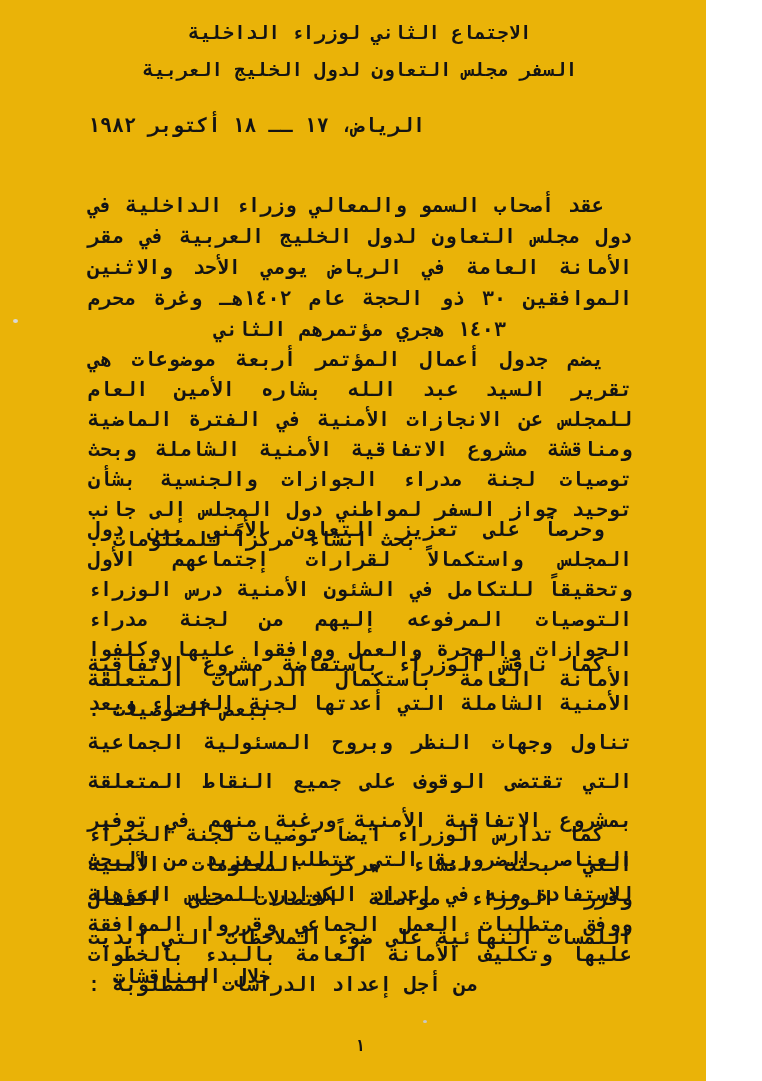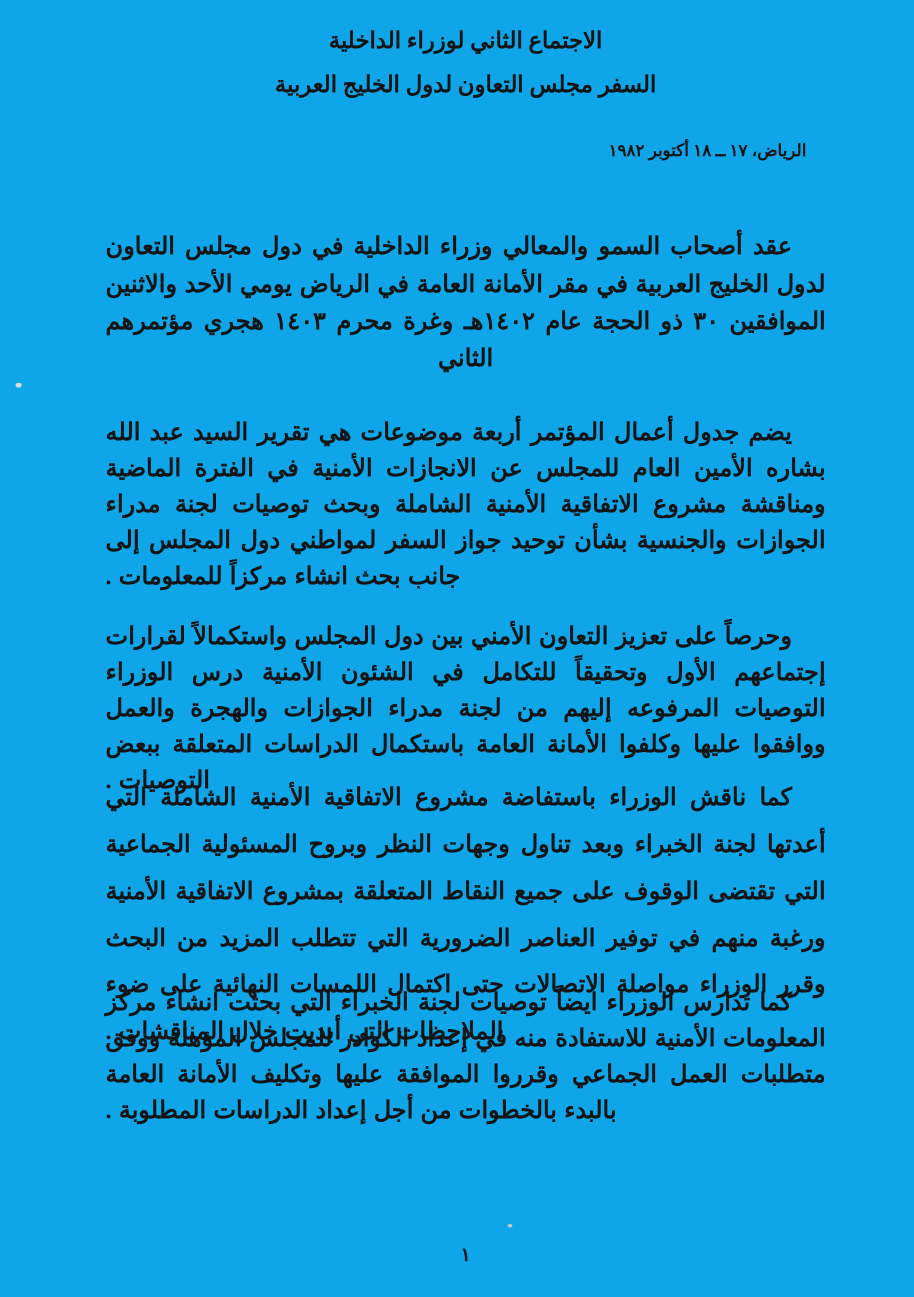--- a/index.html
+++ b/index.html
@@ -2,25 +2,25 @@
 <html lang="ar"><head>
 <meta charset="utf-8">
 <style>
   html, body {
     margin: 0;
     padding: 0;
     background: #ffffff;
   }
   .page {
     position: relative;
-    width: 762px;
+    width: 706px;
     height: 1081px;
-    background: #0ea5e9;
+    background: #eab308;
     overflow: hidden;
-    font-family: Liberation Serif, serif;
+    font-family: Liberation Mono, monospace;
     color: #141414;
   }
   
   .title-block {
     position: absolute;
     top: 16px;
     left: 88px;
     right: 74px;
     text-align: center;
     direction: rtl;
@@ -28,24 +28,24 @@
   .title-line {
     font-size: 19px;
     font-weight: 700;
     line-height: 37px;
     white-space: nowrap;
   }
   .date-line {
     position: absolute;
     top: 112px;
     left: 88px;
-    right: 90px;
-    text-align: right;
+    right: 74px;
+    text-align: left;
     direction: rtl;
-    font-size: 14px;
+    font-size: 20px;
     font-weight: 700;
     line-height: 30px;
     white-space: nowrap;
   }
   
   .para {
     position: absolute;
     left: 88px;
     right: 74px;
     margin: 0;

